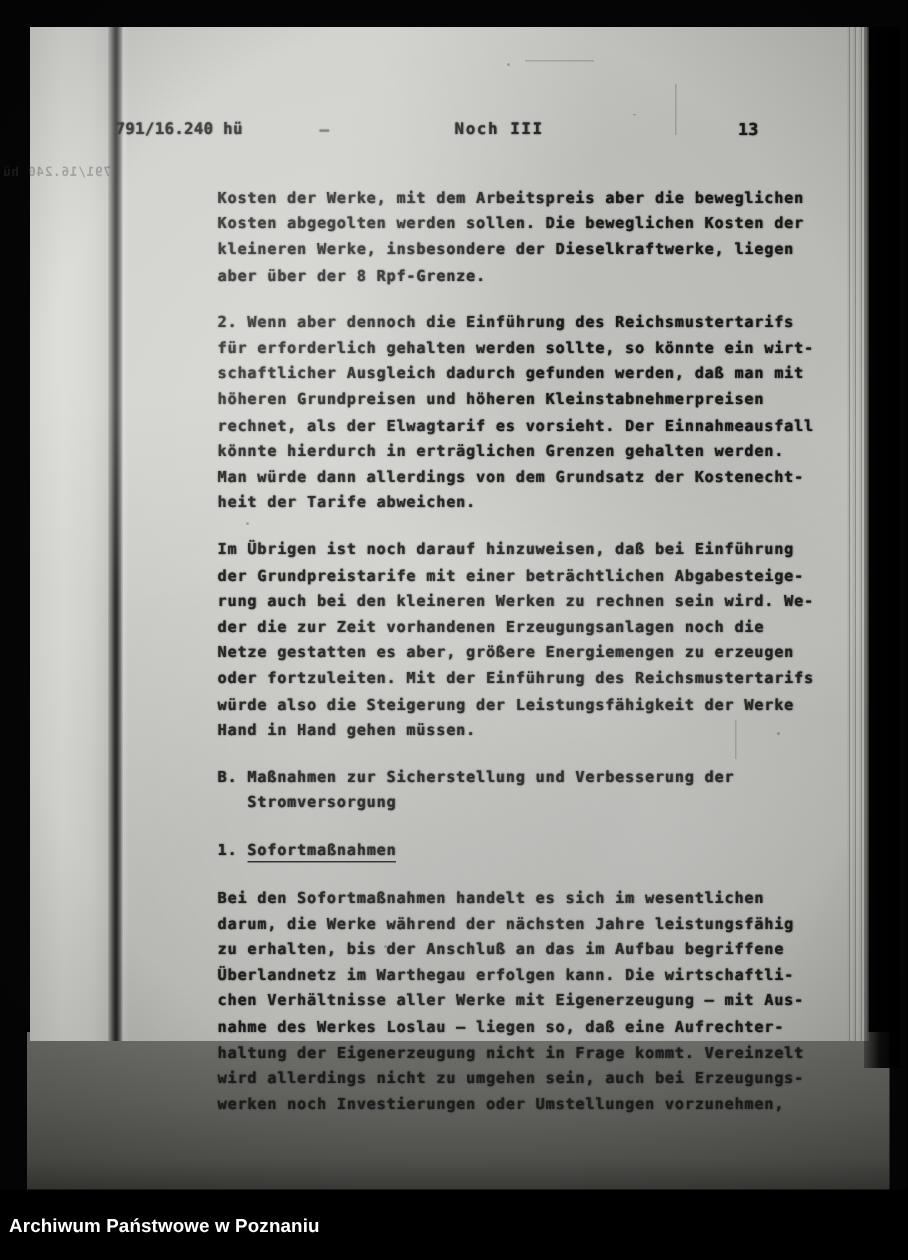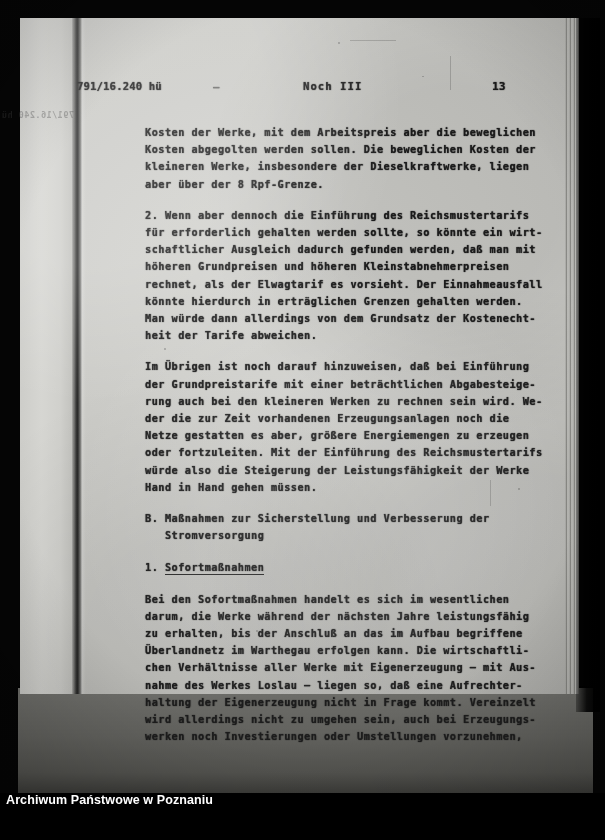--- a/index.html
+++ b/index.html
@@ -194,20 +194,21 @@
 
   
   .watermark-bar {
     position: absolute;
     left: 0;
     bottom: 0;
     width: 605px;
     height: 47px;
     background: #000;
     display: flex;
+    align-items: center;
   }
   .watermark-text {
     color: #ffffff;
     font-family: "Liberation Sans", sans-serif;
     font-size: 12.5px;
     font-weight: 700;
     letter-spacing: 0.1px;
     padding-left: 6px;
   }
 

